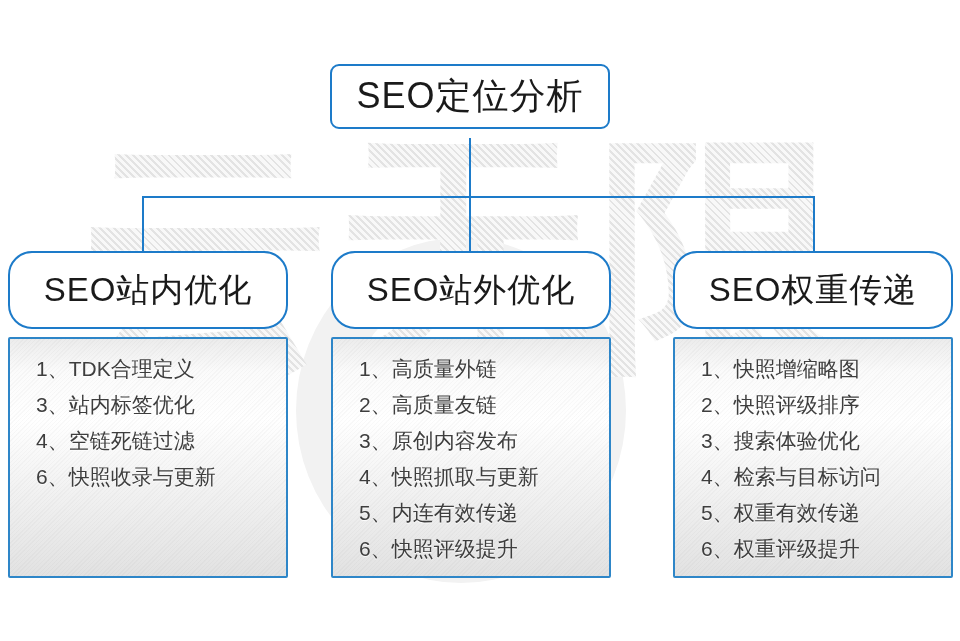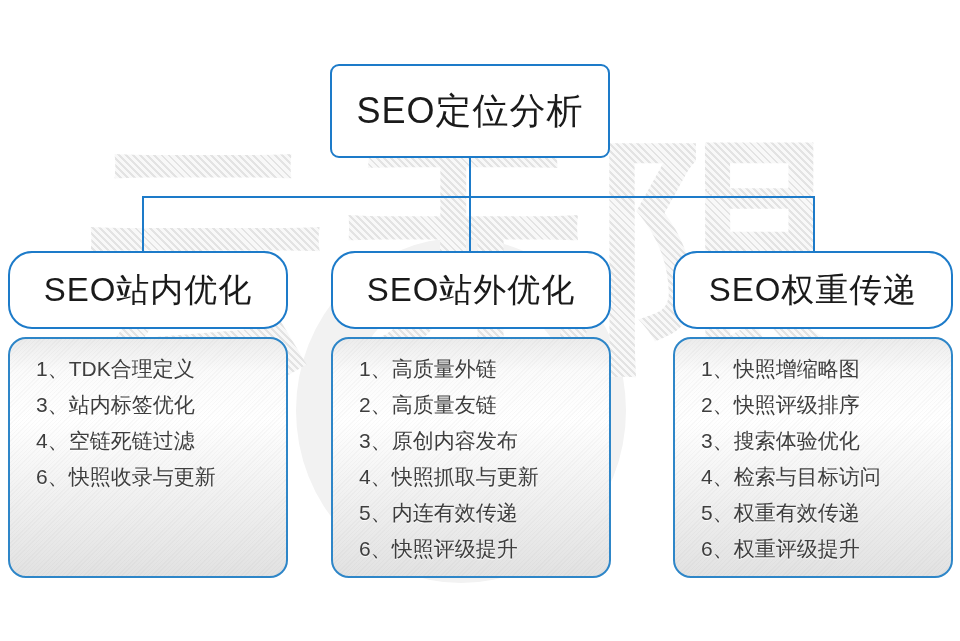--- a/index.html
+++ b/index.html
@@ -22,25 +22,25 @@
   
   .line{position:absolute;background:#1d7bc9;z-index:2;}
   .line.v{width:2px;}
   .line.h{height:2px;}
   
   .box{
     position:absolute;background:#ffffff;border:2px solid #1d7bc9;border-radius:9px;
     display:flex;align-items:center;justify-content:center;z-index:3;
     color:#1a1a1a;letter-spacing:1px;box-sizing:border-box;white-space:nowrap;
   }
-  .box.root{left:330px;top:64px;width:280px;height:94px;font-size:36px;}
+  .box.root{left:330px;top:64px;width:280px;height:65px;font-size:36px;}
   .box.head{top:251px;width:280px;height:78px;font-size:33px;border-radius:24px;}
   .panel{
     position:absolute;top:337px;width:280px;height:241px;z-index:3;
-    border:2px solid #2e86c8;border-radius:18px;box-sizing:border-box;
+    border:2px solid #2e86c8;border-radius:2px;box-sizing:border-box;
     padding:12px 0 0 26px;
     background:
       repeating-linear-gradient(135deg,rgba(110,110,110,0.045) 0 1px,rgba(255,255,255,0) 1px 3px),
       linear-gradient(180deg,#ececec 0%,#fbfbfb 14%,#ffffff 34%,#f0f0f0 68%,#e2e2e2 100%);
   }
   .col1{left:8px;}  .col2{left:331px;}  .col3{left:673px;}
   .item{
     font-size:21px;line-height:36px;height:36px;color:#3e3e3e;white-space:nowrap;
     text-shadow:0 1px 1px rgba(255,255,255,0.95);
   }

